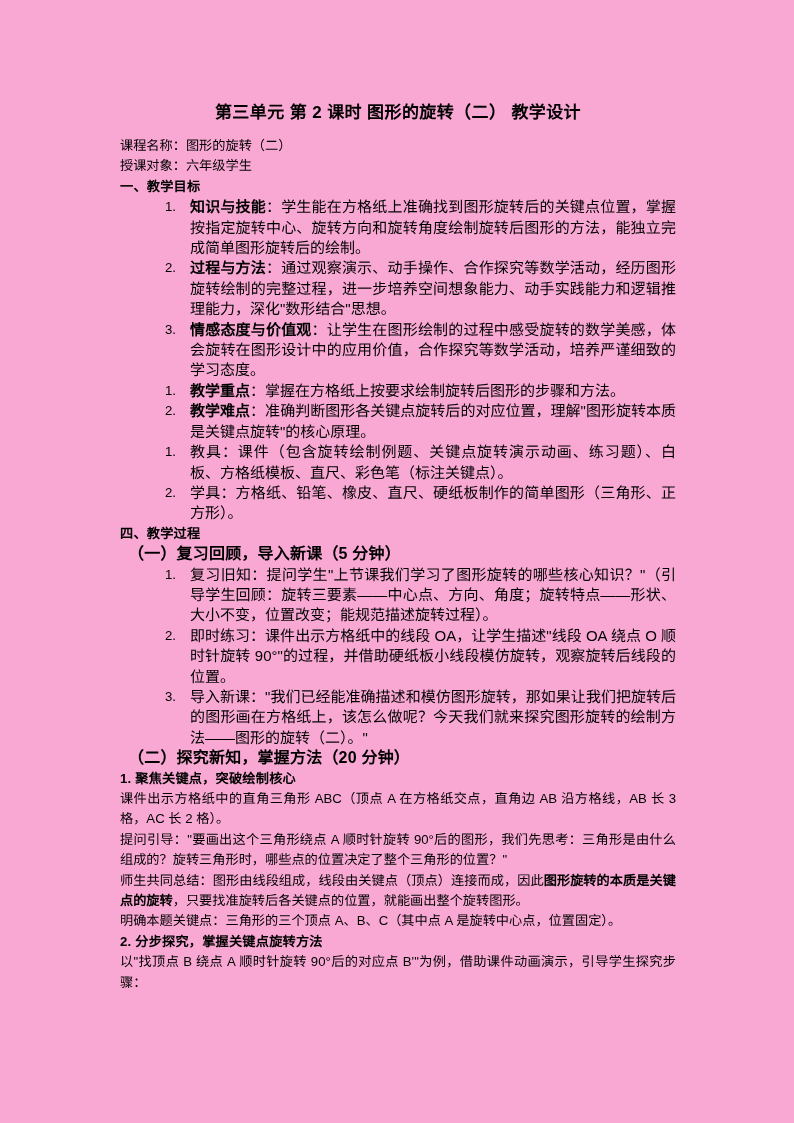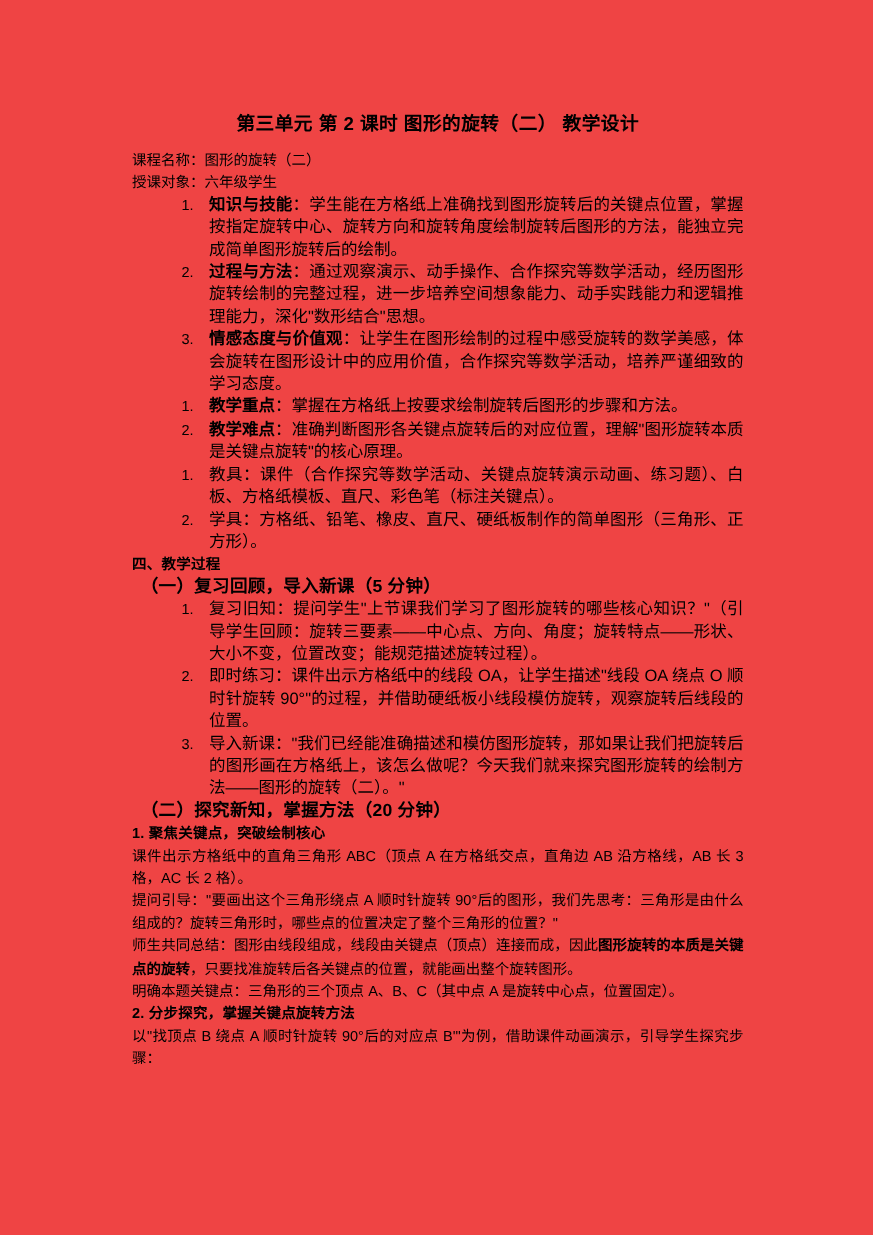--- a/index.html
+++ b/index.html
@@ -17,21 +17,21 @@
     -webkit-font-smoothing: antialiased;
   }
   .page {
     position: absolute;
     left: 0;
     top: 0;
     width: 794px;
     height: 1123px;
     box-sizing: border-box;
     padding: 100px 118px 44px 120px;
-    background: #ef4444;
+    background: #f9a8d4;
   }
   .doc-title {
     font-size: 17px;
     font-weight: bold;
     text-align: center;
     line-height: 26px;
     margin: 0 0 10px 0;
     letter-spacing: 0.4px;
   }
   .meta-line {
@@ -99,33 +99,34 @@
 </head>
 <body>
 
 <div class="page">
 
   <h1 class="doc-title">第三单元 第 2 课时 图形的旋转（二） 教学设计</h1>
 
   <p class="meta-line">课程名称：图形的旋转（二）</p>
   <p class="meta-line">授课对象：六年级学生</p>
 
+  <p class="sec-head">一、教学目标</p>
   <ol class="olist">
     <li><span class="b">知识与技能</span><span>：学生能在方格纸上准确找到图形旋转后的关键点位置，掌握按指定旋转中心、旋转方向和旋转角度绘制旋转后图形的方法，能独立完成简单图形旋转后的绘制。</span></li>
     <li><span class="b">过程与方法</span><span>：通过观察演示、动手操作、合作探究等数学活动，经历图形旋转绘制的完整过程，进一步培养空间想象能力、动手实践能力和逻辑推理能力，深化"数形结合"思想。</span></li>
     <li><span class="b">情感态度与价值观</span><span>：让学生在图形绘制的过程中感受旋转的数学美感，体会旋转在图形设计中的应用价值，合作探究等数学活动，培养严谨细致的学习态度。</span></li>
   </ol>
 
   <ol class="olist">
     <li><span class="b">教学重点</span><span>：掌握在方格纸上按要求绘制旋转后图形的步骤和方法。</span></li>
     <li><span class="b">教学难点</span><span>：准确判断图形各关键点旋转后的对应位置，理解"图形旋转本质是关键点旋转"的核心原理。</span></li>
   </ol>
 
   <ol class="olist">
-    <li><span>教具：课件（合作探究等数学活动、关键点旋转演示动画、练习题）、白板、方格纸模板、直尺、彩色笔（标注关键点）。</span></li>
+    <li><span>教具：课件（包含旋转绘制例题、关键点旋转演示动画、练习题）、白板、方格纸模板、直尺、彩色笔（标注关键点）。</span></li>
     <li><span>学具：方格纸、铅笔、橡皮、直尺、硬纸板制作的简单图形（三角形、正方形）。</span></li>
   </ol>
 
   <p class="sec-head">四、教学过程</p>
 
   <p class="sub-head">（一）复习回顾，导入新课（5 分钟）</p>
   <ol class="olist">
     <li><span>复习旧知：提问学生"上节课我们学习了图形旋转的哪些核心知识？"（引导学生回顾：旋转三要素——中心点、方向、角度；旋转特点——形状、大小不变，位置改变；能规范描述旋转过程）。</span></li>
     <li><span>即时练习：课件出示方格纸中的线段 OA，让学生描述"线段 OA 绕点 O 顺时针旋转 90°"的过程，并借助硬纸板小线段模仿旋转，观察旋转后线段的位置。</span></li>
     <li><span>导入新课："我们已经能准确描述和模仿图形旋转，那如果让我们把旋转后的图形画在方格纸上，该怎么做呢？今天我们就来探究图形旋转的绘制方法——图形的旋转（二）。"</span></li>

